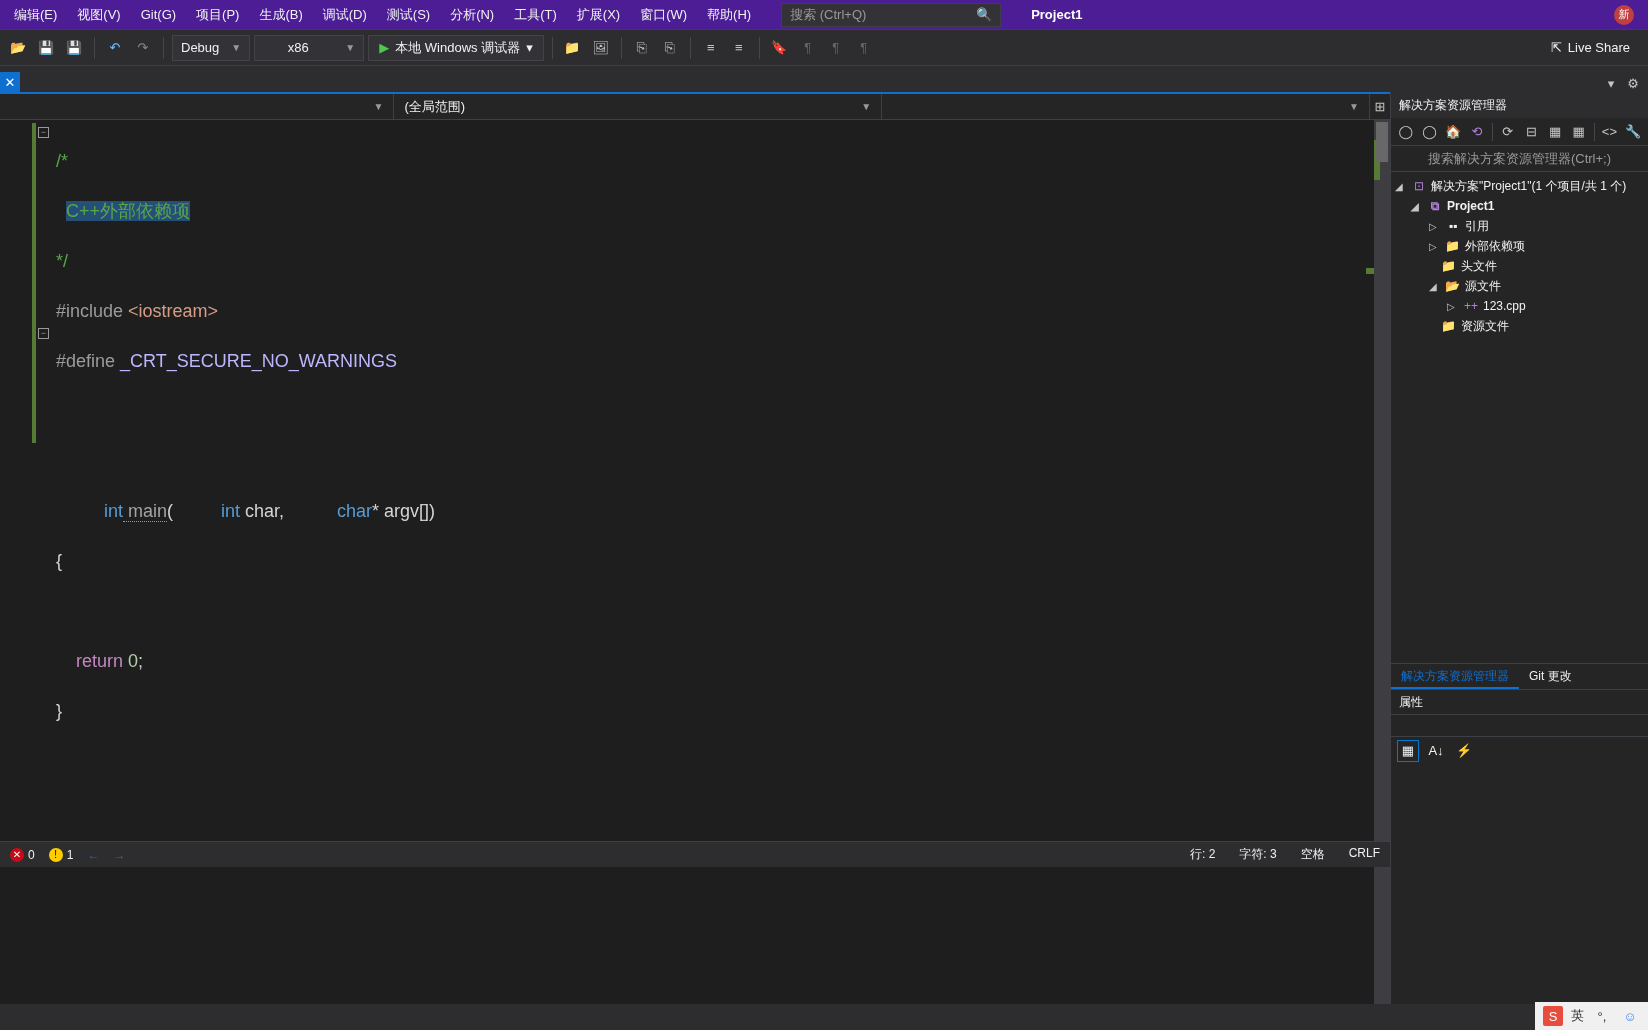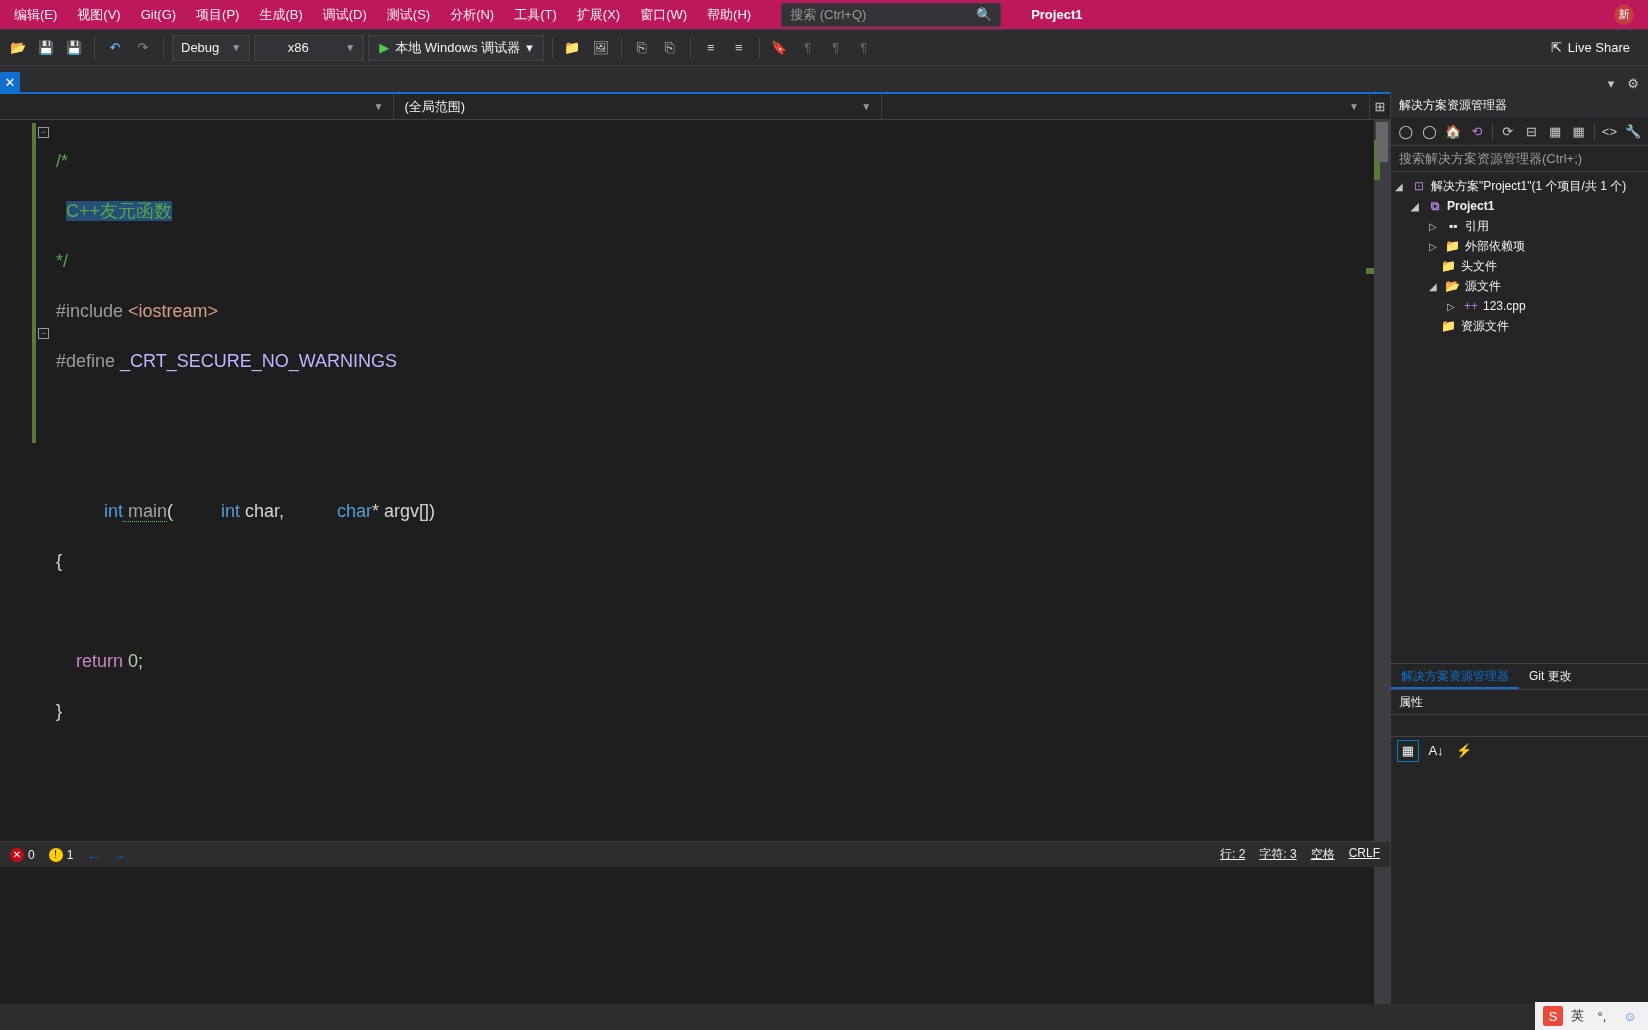--- a/index.html
+++ b/index.html
@@ -1,19 +1,19 @@
 <!DOCTYPE html>
 <html><head>
 <meta charset="utf-8">
 <style>
 * { margin: 0; padding: 0; box-sizing: border-box; font-family: "Microsoft YaHei", "Segoe UI", sans-serif; }
 body { background: #2d2d30; color: #f1f1f1; width: 1648px; height: 1030px; overflow: hidden; font-size: 13px; }
 
 
-.menubar { display: flex; align-items: center; height: 30px; background: #be185d; border-bottom: 1px solid #3f3f46; padding: 0 4px; }
+.menubar { display: flex; align-items: center; height: 30px; background: #4c1d95; border-bottom: 1px solid #3f3f46; padding: 0 4px; }
 .menubar .menu-item { padding: 4px 10px; cursor: pointer; white-space: nowrap; }
 .menubar .search-box { margin-left: 20px; background: #333337; border: 1px solid #3f3f46; height: 24px; width: 220px; display: flex; align-items: center; padding: 0 8px; color: #999; }
 .menubar .search-box .search-text { flex: 1; }
 .menubar .project-name { margin-left: 30px; font-weight: bold; color: #fff; }
 .menubar .badge-new { margin-left: auto; margin-right: 10px; background: #c04040; color: #fff; border-radius: 50%; width: 20px; height: 20px; display: flex; align-items: center; justify-content: center; font-size: 11px; }
 
 
 .toolbar { display: flex; align-items: center; height: 36px; background: #2d2d30; border-bottom: 1px solid #3f3f46; padding: 0 6px; gap: 4px; }
 .toolbar .tbtn { width: 24px; height: 24px; display: flex; align-items: center; justify-content: center; cursor: pointer; color: #c5c5c5; }
 .toolbar .sep { width: 1px; height: 22px; background: #46464a; margin: 0 4px; }
@@ -61,21 +61,21 @@
 .scrollbar-v .thumb { position: absolute; left: 2px; right: 2px; top: 2px; height: 40px; background: #686868; }
 .scrollbar-v .mark-green { position: absolute; left: 0; width: 6px; height: 40px; background: #577b34; top: 20px; }
 .overview-ruler { position: absolute; right: 16px; top: 0; bottom: 0; width: 8px; }
 .overview-ruler .mark { position: absolute; left: 0; right: 0; height: 6px; background: #577b34; }
 
 
 .solution-panel { width: 258px; background: #252526; display: flex; flex-direction: column; border-left: 1px solid #3f3f46; }
 .panel-title { height: 26px; display: flex; align-items: center; padding: 0 8px; background: #2d2d30; font-size: 12px; }
 .panel-toolbar { height: 28px; display: flex; align-items: center; padding: 0 4px; gap: 2px; border-bottom: 1px solid #3f3f46; }
 .panel-toolbar .ptbtn { width: 22px; height: 22px; display: flex; align-items: center; justify-content: center; cursor: pointer; color: #c5c5c5; font-size: 13px; }
-.panel-search { height: 26px; display: flex; align-items: center; padding: 0 8px; background: #252526; color: #999; border-bottom: 1px solid #3f3f46; }
+.panel-search { height: 26px; display: flex; align-items: center; padding: 0 8px; background: #252526; color: #999; border-bottom: 1px solid #3f3f46; justify-content: center; }
 .tree { flex: 1; padding: 4px 0; overflow: auto; }
 .tree-item { display: flex; align-items: center; height: 20px; padding-left: 8px; cursor: pointer; gap: 4px; white-space: nowrap; }
 .tree-item .expand { width: 12px; font-size: 10px; color: #c5c5c5; }
 .tree-item .ticon { width: 16px; height: 16px; display: flex; align-items: center; justify-content: center; font-size: 12px; }
 .tree-item.bold { font-weight: bold; }
 .tree-item .label { font-size: 12px; }
 .panel-tabs { height: 26px; display: flex; border-top: 1px solid #3f3f46; }
 .panel-tabs .ptab { padding: 4px 10px; font-size: 12px; cursor: pointer; }
 .panel-tabs .ptab.active { color: #0e6fd1; border-bottom: 2px solid #0e6fd1; }
 
@@ -83,21 +83,21 @@
 .props-panel { background: #252526; border-top: 1px solid #3f3f46; }
 .props-title { height: 24px; display: flex; align-items: center; padding: 0 8px; font-size: 12px; }
 .props-toolbar { height: 28px; display: flex; align-items: center; padding: 0 6px; gap: 6px; border-top: 1px solid #3f3f46; }
 .props-toolbar .ptbtn { width: 22px; height: 22px; display: flex; align-items: center; justify-content: center; cursor: pointer; }
 .props-body { height: 240px; }
 
 
 .statusbar { position: fixed; bottom: 163px; left: 0; right: 258px; height: 26px; background: #2d2d30; border-top: 1px solid #3f3f46; display: flex; align-items: center; padding: 0 10px; gap: 14px; font-size: 12px; }
 .statusbar .err { display: flex; align-items: center; gap: 4px; }
 .statusbar .err .eicon { width: 14px; height: 14px; border-radius: 50%; display: flex; align-items: center; justify-content: center; font-size: 10px; }
-.statusbar .right { margin-left: auto; display: flex; gap: 14px; text-decoration: underline; }
+.statusbar .right { margin-left: auto; display: flex; gap: 24px; }
 
 
 .ime-bar { position: fixed; bottom: 0; right: 0; height: 28px; background: #f0f0f0; padding: 0 8px; display: flex; align-items: center; gap: 8px; color: #333; }
 .ime-bar .ime-icon { width: 20px; height: 20px; display: flex; align-items: center; justify-content: center; }
 </style>
 </head>
 <body>
 
 <div class="menubar">
   <div class="menu-item">编辑(E)</div>
@@ -189,21 +189,21 @@
     <div class="code-editor">
       <div class="gutter">
         <div class="change-bar"></div>
       </div>
       <div class="fold-col">
         <div class="fold-icon" style="top:7px">−</div>
         <div class="fold-icon" style="top:208px">−</div>
       </div>
       <div class="code-lines">
 <div class="line"><span class="c-comment">/*</span></div>
-<div class="line"><span class="c-comment">  </span><span class="c-selected">C++友元函数</span></div>
+<div class="line"><span class="c-comment">  </span><span class="c-selected">C++外部依赖项</span></div>
 <div class="line"><span class="c-comment">*/</span></div>
 <div class="line"><span class="c-define">#include</span><span class="c-string"> &lt;iostream&gt;</span></div>
 <div class="line"><span class="c-define">#define</span><span class="c-macro"> _CRT_SECURE_NO_WARNINGS</span></div>
 <div class="line"></div>
 <div class="line"></div>
 <div class="line"><span class="c-type">int</span><span class="c-func"> main</span><span class="c-punct">(</span><span class="c-type">int</span><span class="c-punct"> char, </span><span class="c-type">char</span><span class="c-punct">* argv[])</span></div>
 <div class="line"><span class="c-punct">{</span></div>
 <div class="line"></div>
 <div class="line"><span class="c-keyword2">    return</span><span class="c-num"> 0</span><span class="c-punct">;</span></div>
 <div class="line"><span class="c-punct">}</span></div>

